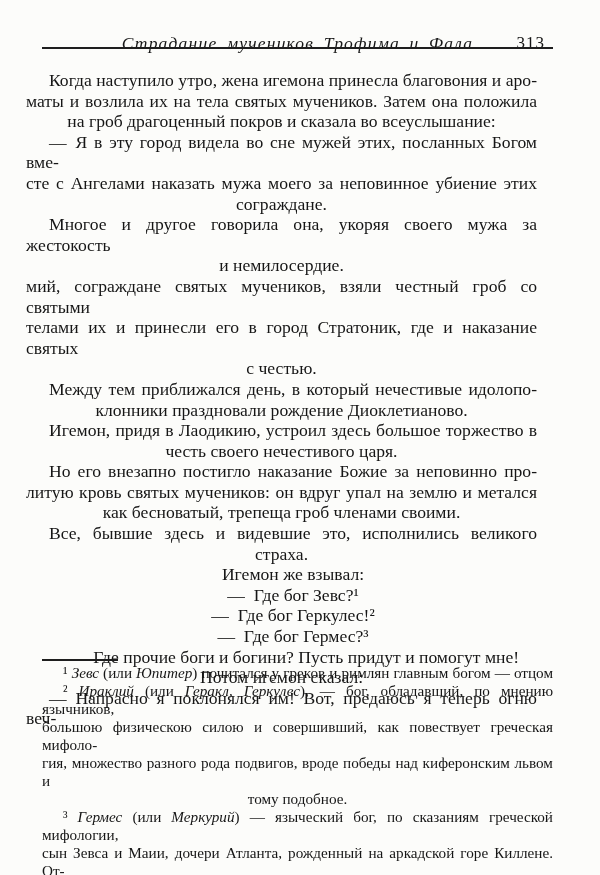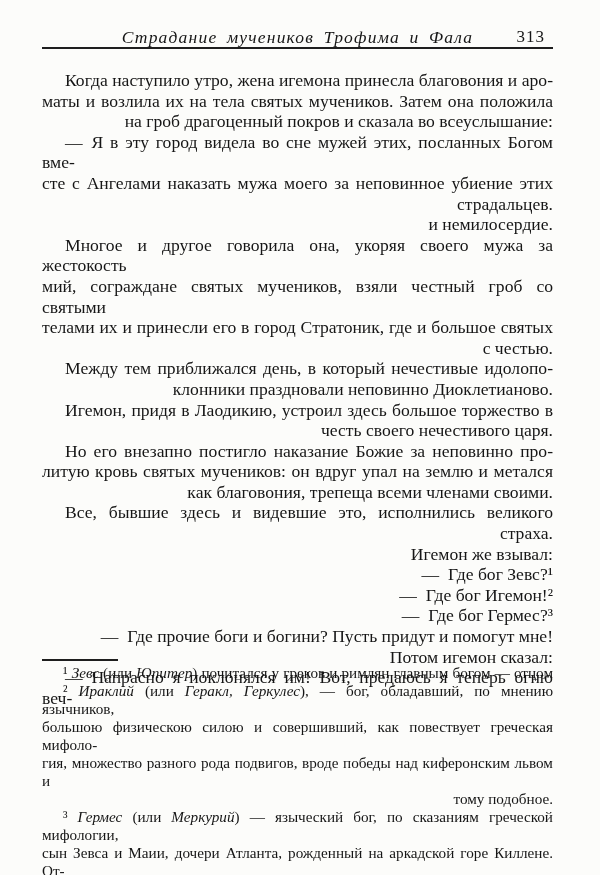--- a/index.html
+++ b/index.html
@@ -11,45 +11,45 @@
   body{
     width:600px;height:875px;
     background:var(--paper);
     font-family:"Liberation Serif", serif;
     color:var(--ink);
     position:relative;
     overflow:hidden;
   }
   .page{position:absolute;inset:0;}
   .header{
-    position:absolute;left:42px;top:27px;width:511px;height:20px;
+    position:absolute;left:42px;top:33px;width:511px;height:20px;
   }
   .header .title{
     text-align:center;
     font-style:italic;
     font-size:17.5px;
     letter-spacing:1.2px;
     word-spacing:4px;
     white-space:nowrap;
   }
   .header .pagenum{
     position:absolute;right:8px;top:0;
     font-size:17px;
     letter-spacing:1px;
   }
   .hrule{
     position:absolute;left:42px;top:47px;width:511px;height:2px;
     background:var(--rule);
   }
   .body-text{
-    position:absolute;left:42px;top:70px;width:511px;
+    position:absolute;left:26px;top:70px;width:511px;
     font-size:17.6px;
     line-height:20.6px;
   }
-  .line{text-align:right;}
+  .line{text-align:center;}
   .line.j{text-align:justify;text-align-last:justify;}
   .line.ind{text-indent:23px;}
   .fnrule{
     position:absolute;left:42px;top:659px;width:76px;height:2px;
     background:var(--rule);
   }
   .footnotes{
     position:absolute;left:42px;top:664px;width:511px;
     font-size:15.2px;
     line-height:18px;
@@ -65,38 +65,38 @@
     <div class="title">Страдание мучеников Трофима и Фала</div>
     <div class="pagenum">313</div>
   </div>
   <div class="hrule"></div>
   <div class="body-text">
       <div class="line j ind">Когда наступило утро, жена игемона принесла благовония и аро-</div>
       <div class="line j">маты и возлила их на тела святых мучеников. Затем она положила</div>
       <div class="line">на гроб драгоценный покров и сказала во всеуслышание:</div>
       <div class="line j ind">— Я в эту город видела во сне мужей этих, посланных Богом вме-</div>
       <div class="line j">сте с Ангелами наказать мужа моего за неповинное убиение этих</div>
-      <div class="line">страдальцев.</div>
+      <div class="line">сограждане.</div>
+      <div class="line j ind">Многое и другое говорила она, укоряя своего мужа за жестокость</div>
       <div class="line">и немилосердие.</div>
-      <div class="line j ind">Многое и другое говорила она, укоряя своего мужа за жестокость</div>
       <div class="line j">мий, сограждане святых мучеников, взяли честный гроб со святыми</div>
-      <div class="line j">телами их и принесли его в город Стратоник, где и большое святых</div>
+      <div class="line j">телами их и принесли его в город Стратоник, где и наказание святых</div>
       <div class="line">с честью.</div>
       <div class="line j ind">Между тем приближался день, в который нечестивые идолопо-</div>
-      <div class="line">клонники праздновали неповинно Диоклетианово.</div>
+      <div class="line">клонники праздновали рождение Диоклетианово.</div>
       <div class="line j ind">Игемон, придя в Лаодикию, устроил здесь большое торжество в</div>
       <div class="line">честь своего нечестивого царя.</div>
       <div class="line j ind">Но его внезапно постигло наказание Божие за неповинно про-</div>
       <div class="line j">литую кровь святых мучеников: он вдруг упал на землю и метался</div>
-      <div class="line">как благовония, трепеща всеми членами своими.</div>
+      <div class="line">как бесноватый, трепеща гроб членами своими.</div>
       <div class="line j ind">Все, бывшие здесь и видевшие это, исполнились великого</div>
       <div class="line">страха.</div>
       <div class="line ind">Игемон же взывал:</div>
       <div class="line ind">— Где бог Зевс?¹</div>
-      <div class="line ind">— Где бог Игемон!²</div>
+      <div class="line ind">— Где бог Геркулес!²</div>
       <div class="line ind">— Где бог Гермес?³</div>
       <div class="line ind">— Где прочие боги и богини? Пусть придут и помогут мне!</div>
       <div class="line">Потом игемон сказал:</div>
       <div class="line j ind">— Напрасно я поклонялся им! Вот, предаюсь я теперь огню веч-</div>
     </div>
   <div class="fnrule"></div>
   <div class="footnotes">
       <div>
         <div class="line j ind"><span>¹ </span><i>Зевс</i><span> (или </span><i>Юпитер</i><span>) почитался у греков и римлян главным богом — отцом</span></div>
       </div>

